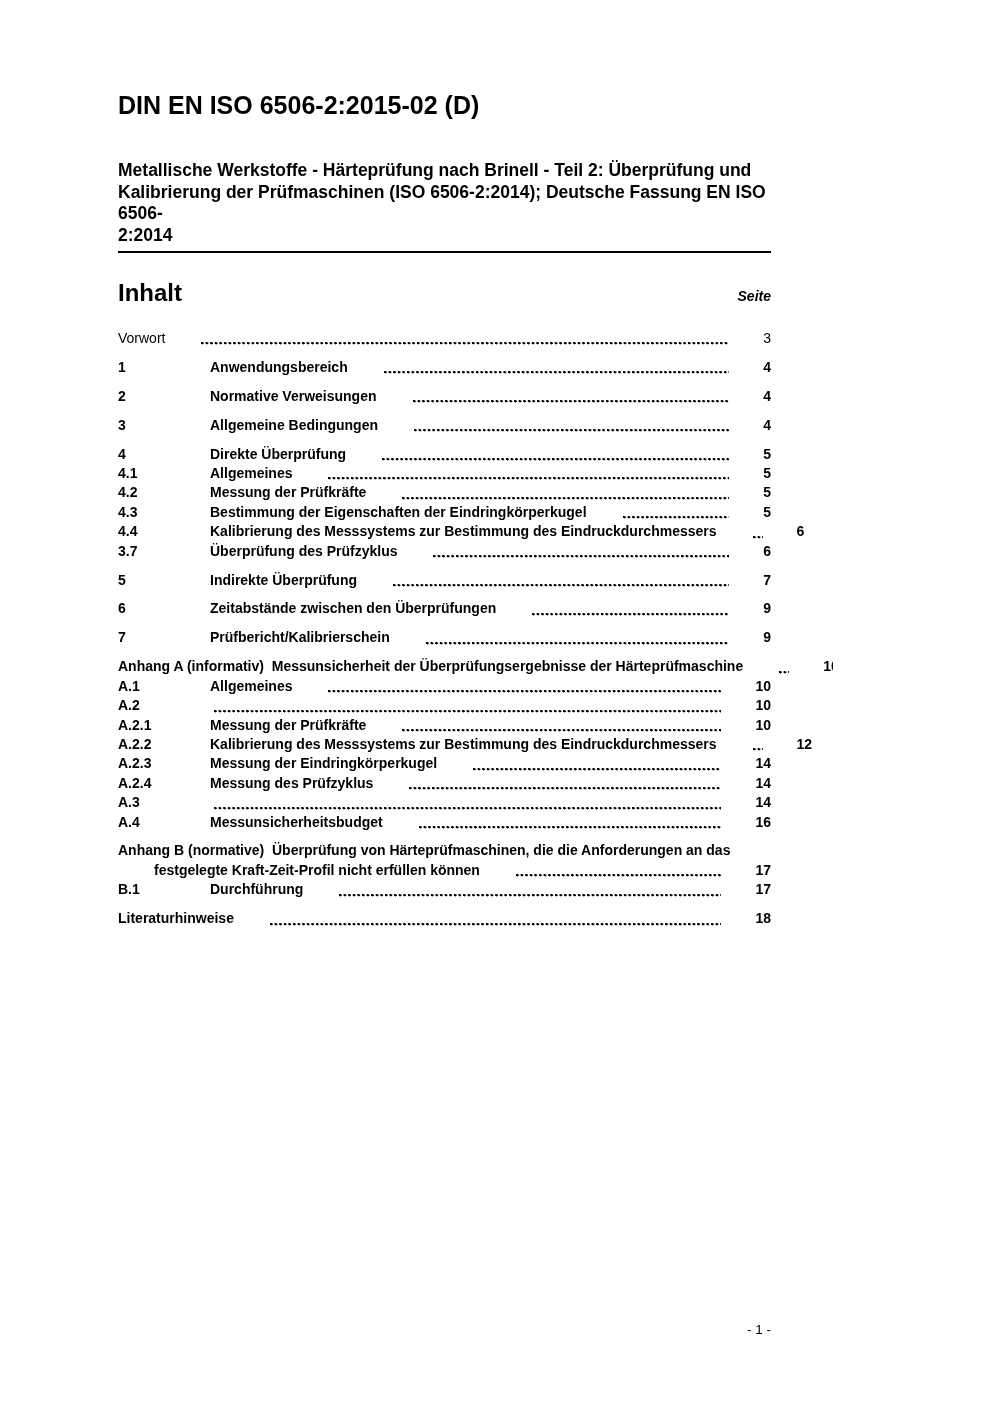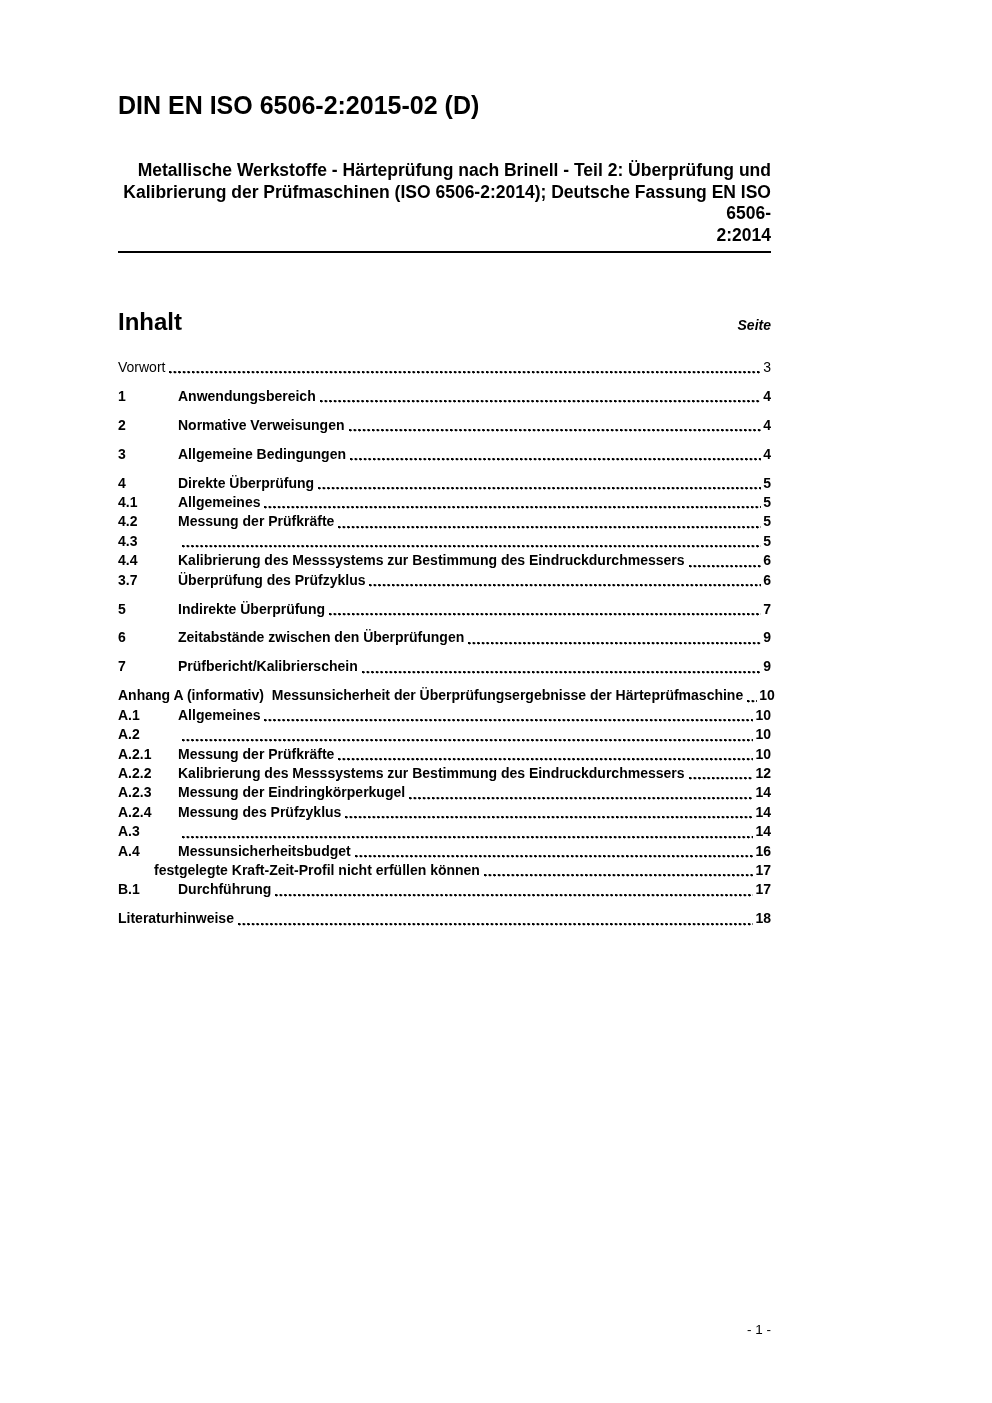--- a/index.html
+++ b/index.html
@@ -27,28 +27,27 @@
     font-weight: 700;
     letter-spacing: 0;
   }
   .doc-title {
     margin: 40px 0 0 0;
     font-size: 17.5px;
     line-height: 21.5px;
     font-weight: 700;
     padding-bottom: 5px;
     border-bottom: 2px solid #000;
-    text-align: right;
   }
   
   .toc-head {
     display: flex;
     justify-content: space-between;
     align-items: baseline;
-    margin-top: 54px;
+    margin-top: 25px;
   }
   .toc-head h2 {
     margin: 0;
     font-size: 24px;
     line-height: 29px;
     font-weight: 700;
   }
   .seite-label {
     font-size: 14px;
     font-weight: 700;
@@ -58,20 +57,21 @@
   .toc {
     margin-top: 22px;
   }
   .toc-row {
     display: flex;
     align-items: baseline;
     font-size: 14px;
     line-height: 19.4px;
     font-weight: 700;
     cursor: default;
+    gap: 32px;
   }
   .toc-row.regular { font-weight: 400; }
   .toc-row.gap     { margin-top: 9.5px; }
   .toc-row.indent  { margin-left: 36px; }
   .toc-num {
     flex: 0 0 60px;
   }
   .toc-label {
     flex: 0 1 auto;
     white-space: nowrap;
@@ -158,20 +158,21 @@
     <span class="toc-page">5</span>
   </div>
       <div class="toc-row">
     <span class="toc-num">4.2</span>
     <span class="toc-label">Messung der Prüfkräfte</span>
     <span class="toc-leader"></span>
     <span class="toc-page">5</span>
   </div>
       <div class="toc-row">
     <span class="toc-num">4.3</span>
+    <span class="toc-label">Bestimmung der Eigenschaften der Eindringkörperkugel</span>
     <span class="toc-leader"></span>
     <span class="toc-page">5</span>
   </div>
       <div class="toc-row">
     <span class="toc-num">4.4</span>
     <span class="toc-label">Kalibrierung des Messsystems zur Bestimmung des Eindruckdurchmessers</span>
     <span class="toc-leader"></span>
     <span class="toc-page">6</span>
   </div>
       <div class="toc-row">
@@ -243,20 +244,25 @@
     <span class="toc-num">A.3</span>
     <span class="toc-leader"></span>
     <span class="toc-page">14</span>
   </div>
       <div class="toc-row">
     <span class="toc-num">A.4</span>
     <span class="toc-label">Messunsicherheitsbudget</span>
     <span class="toc-leader"></span>
     <span class="toc-page">16</span>
   </div>
+      <div class="toc-row gap">
+
+    <span class="toc-label">Anhang B (normative)&nbsp; Überprüfung von Härteprüfmaschinen, die die Anforderungen an das</span>
+
+  </div>
       <div class="toc-row indent">
 
     <span class="toc-label">festgelegte Kraft-Zeit-Profil nicht erfüllen können</span>
     <span class="toc-leader"></span>
     <span class="toc-page">17</span>
   </div>
       <div class="toc-row">
     <span class="toc-num">B.1</span>
     <span class="toc-label">Durchführung</span>
     <span class="toc-leader"></span>

